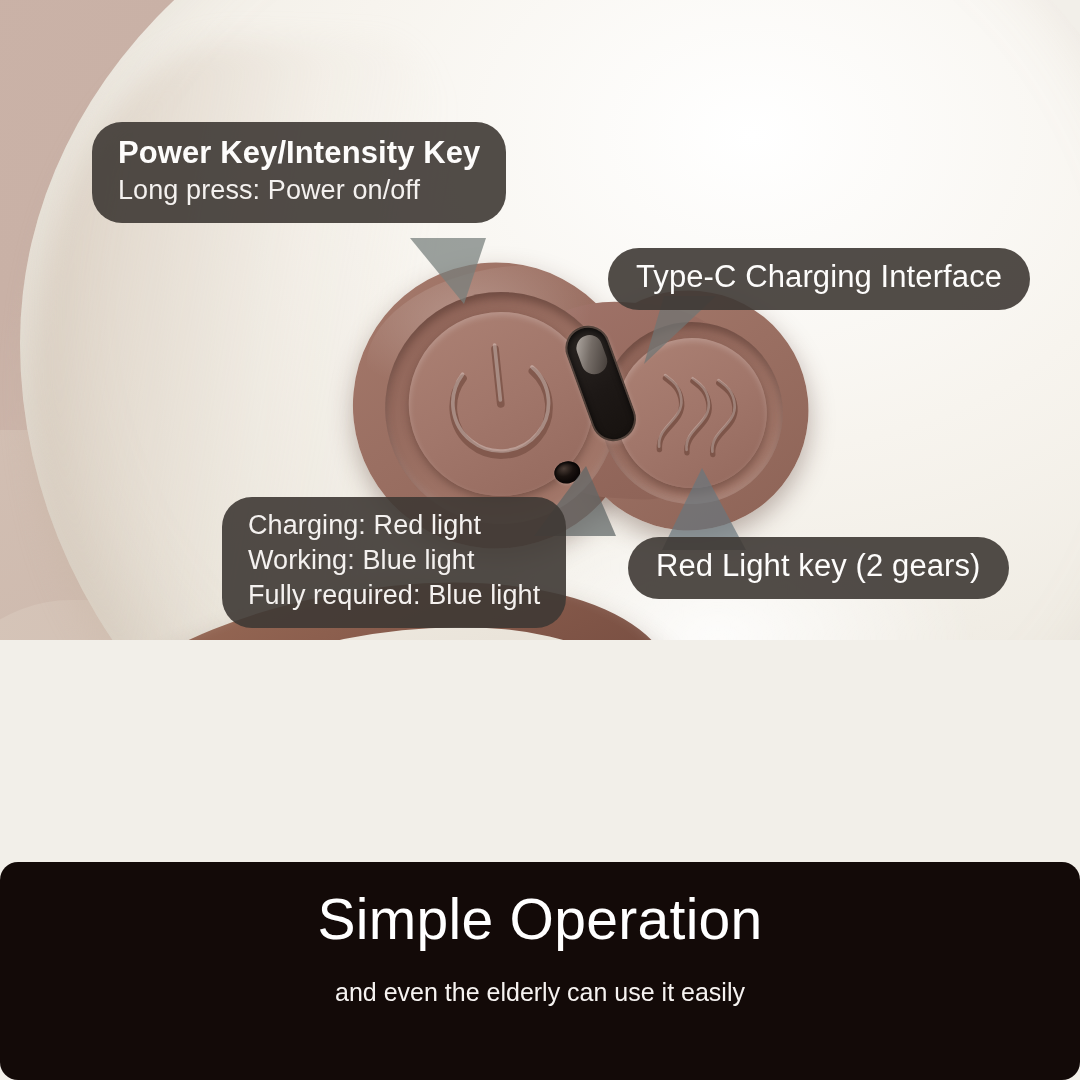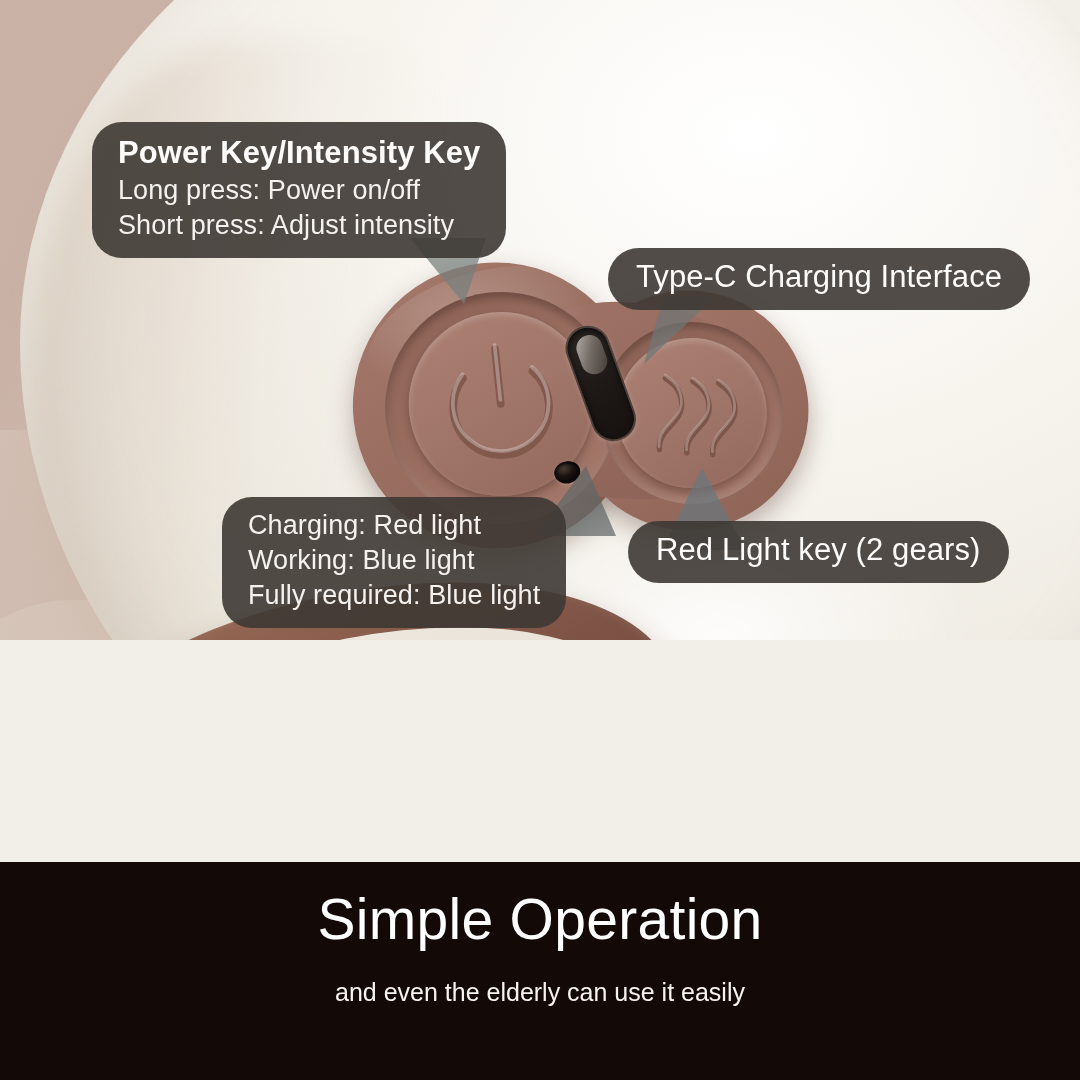--- a/index.html
+++ b/index.html
@@ -175,31 +175,32 @@
   .bubble .b-line{
     font-size:27px; font-weight:400; letter-spacing:.1px;
     line-height:1.30; white-space:nowrap; color:#f4f1ef;
   }
   .bubble.single{ padding:9px 28px 13px 28px; border-radius:34px; }
   .bubble.single .b-title{ font-size:31px; font-weight:500; }
 
   #cb-power    { left:92px;  top:122px; }
   #cb-typec    { left:608px; top:248px; }
   #cb-indicator{ left:222px; top:497px; }
-  #cb-redlight { left:628px; top:521px; }
+  #cb-redlight { left:628px; top:537px; }
 
   #cb-indicator .b-title{ font-weight:600; }
   #cb-redlight .b-title, #cb-typec .b-title{ font-weight:500;text-align:right; }
 
   
   #banner{
     position:absolute; left:0; top:862px; width:1080px; height:218px;
     background:#130a08;
     text-align:center;
     color:#ffffff;
+    border-radius:18px;
   }
   #banner-title{
     font-size:57px; font-weight:400; letter-spacing:.3px;
     margin-top:26px; line-height:1.1;
   }
   #banner-sub{
     font-size:25px; font-weight:400; line-height:1.52;
     margin-top:22px; color:#f6f3f1;
   }
 </style>
@@ -288,21 +289,20 @@
 
   <div class="pointer" style="left:650px; top:468px;">
     <svg width="116" height="86" viewBox="0 0 116 86">
       <path d="M52 0 L12 82 L96 82 Z" fill="rgba(104,118,126,.70)"></path>
     </svg>
   </div>
 
   <div class="bubble" id="cb-power">
     <div class="b-title">Power Key/Intensity Key</div>
     <div class="b-line">Long press: Power on/off</div>
-    <div class="b-line">Short press: Adjust intensity</div>
   </div>
 
   <div class="bubble single" id="cb-typec">
     <div class="b-title">Type-C Charging Interface</div>
   </div>
 
   <div class="bubble" id="cb-indicator">
     <div class="b-line">Charging: Red light</div>
     <div class="b-line">Working: Blue light</div>
     <div class="b-line">Fully required: Blue light</div>

